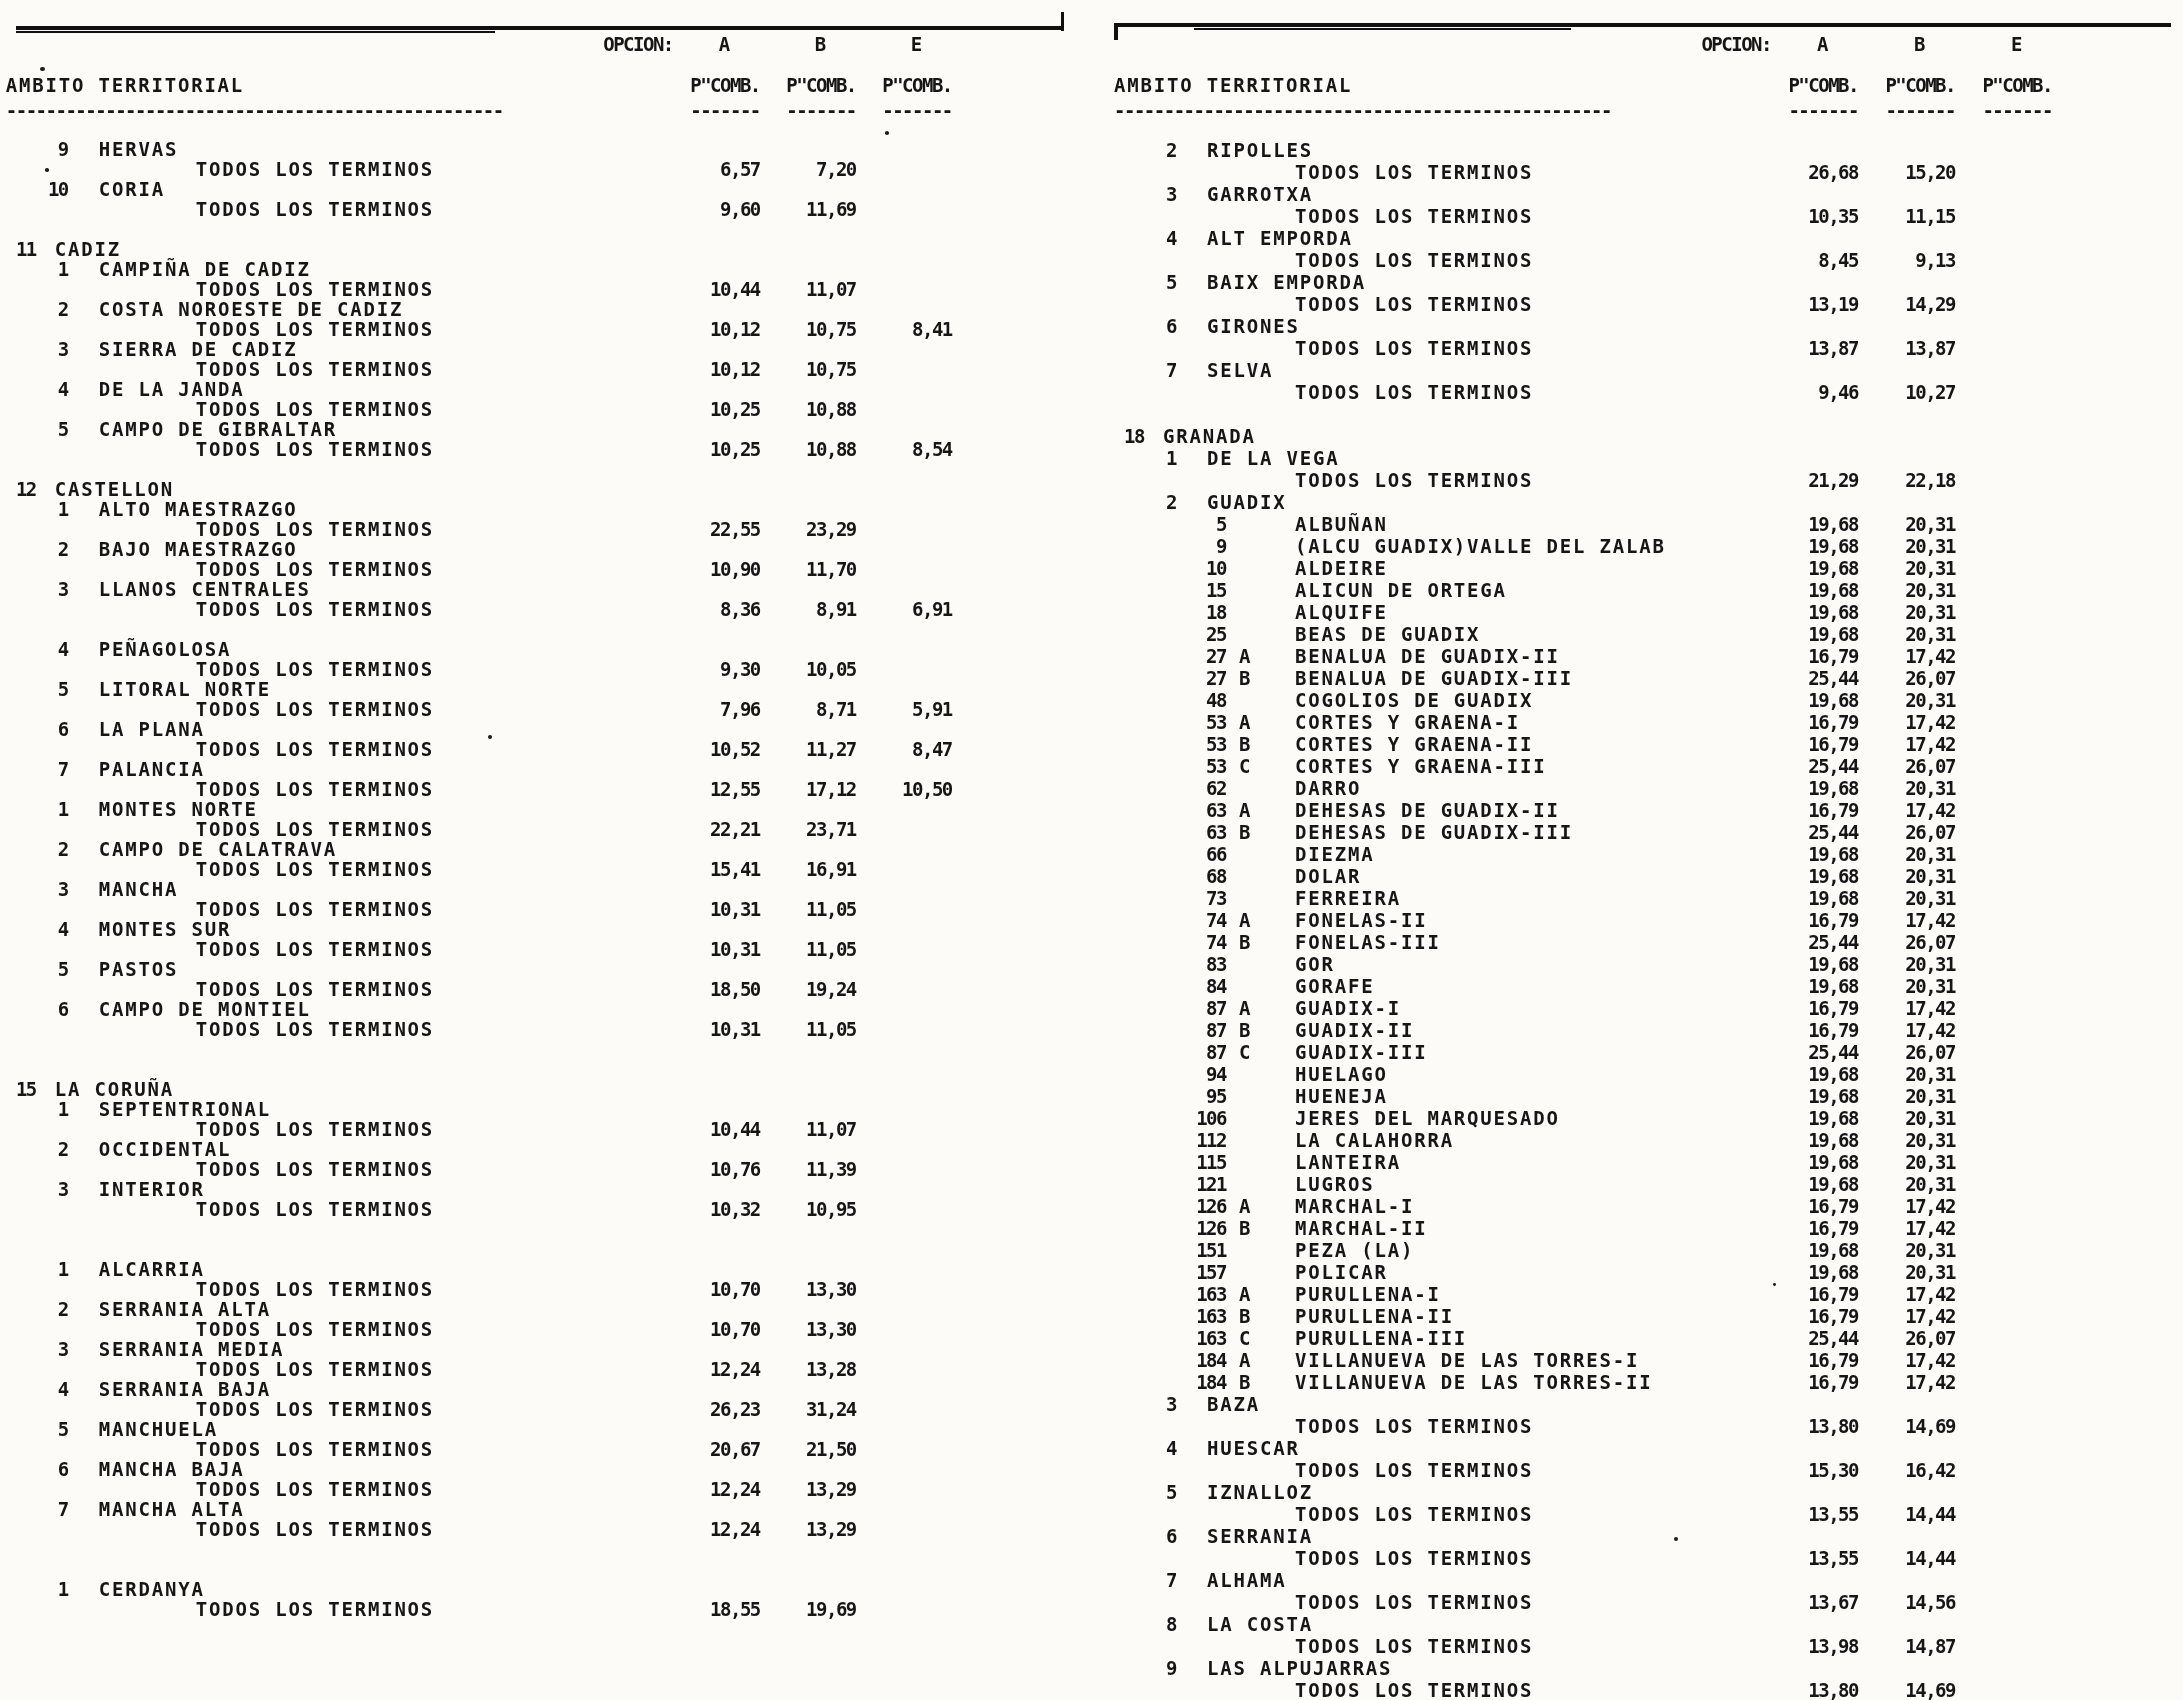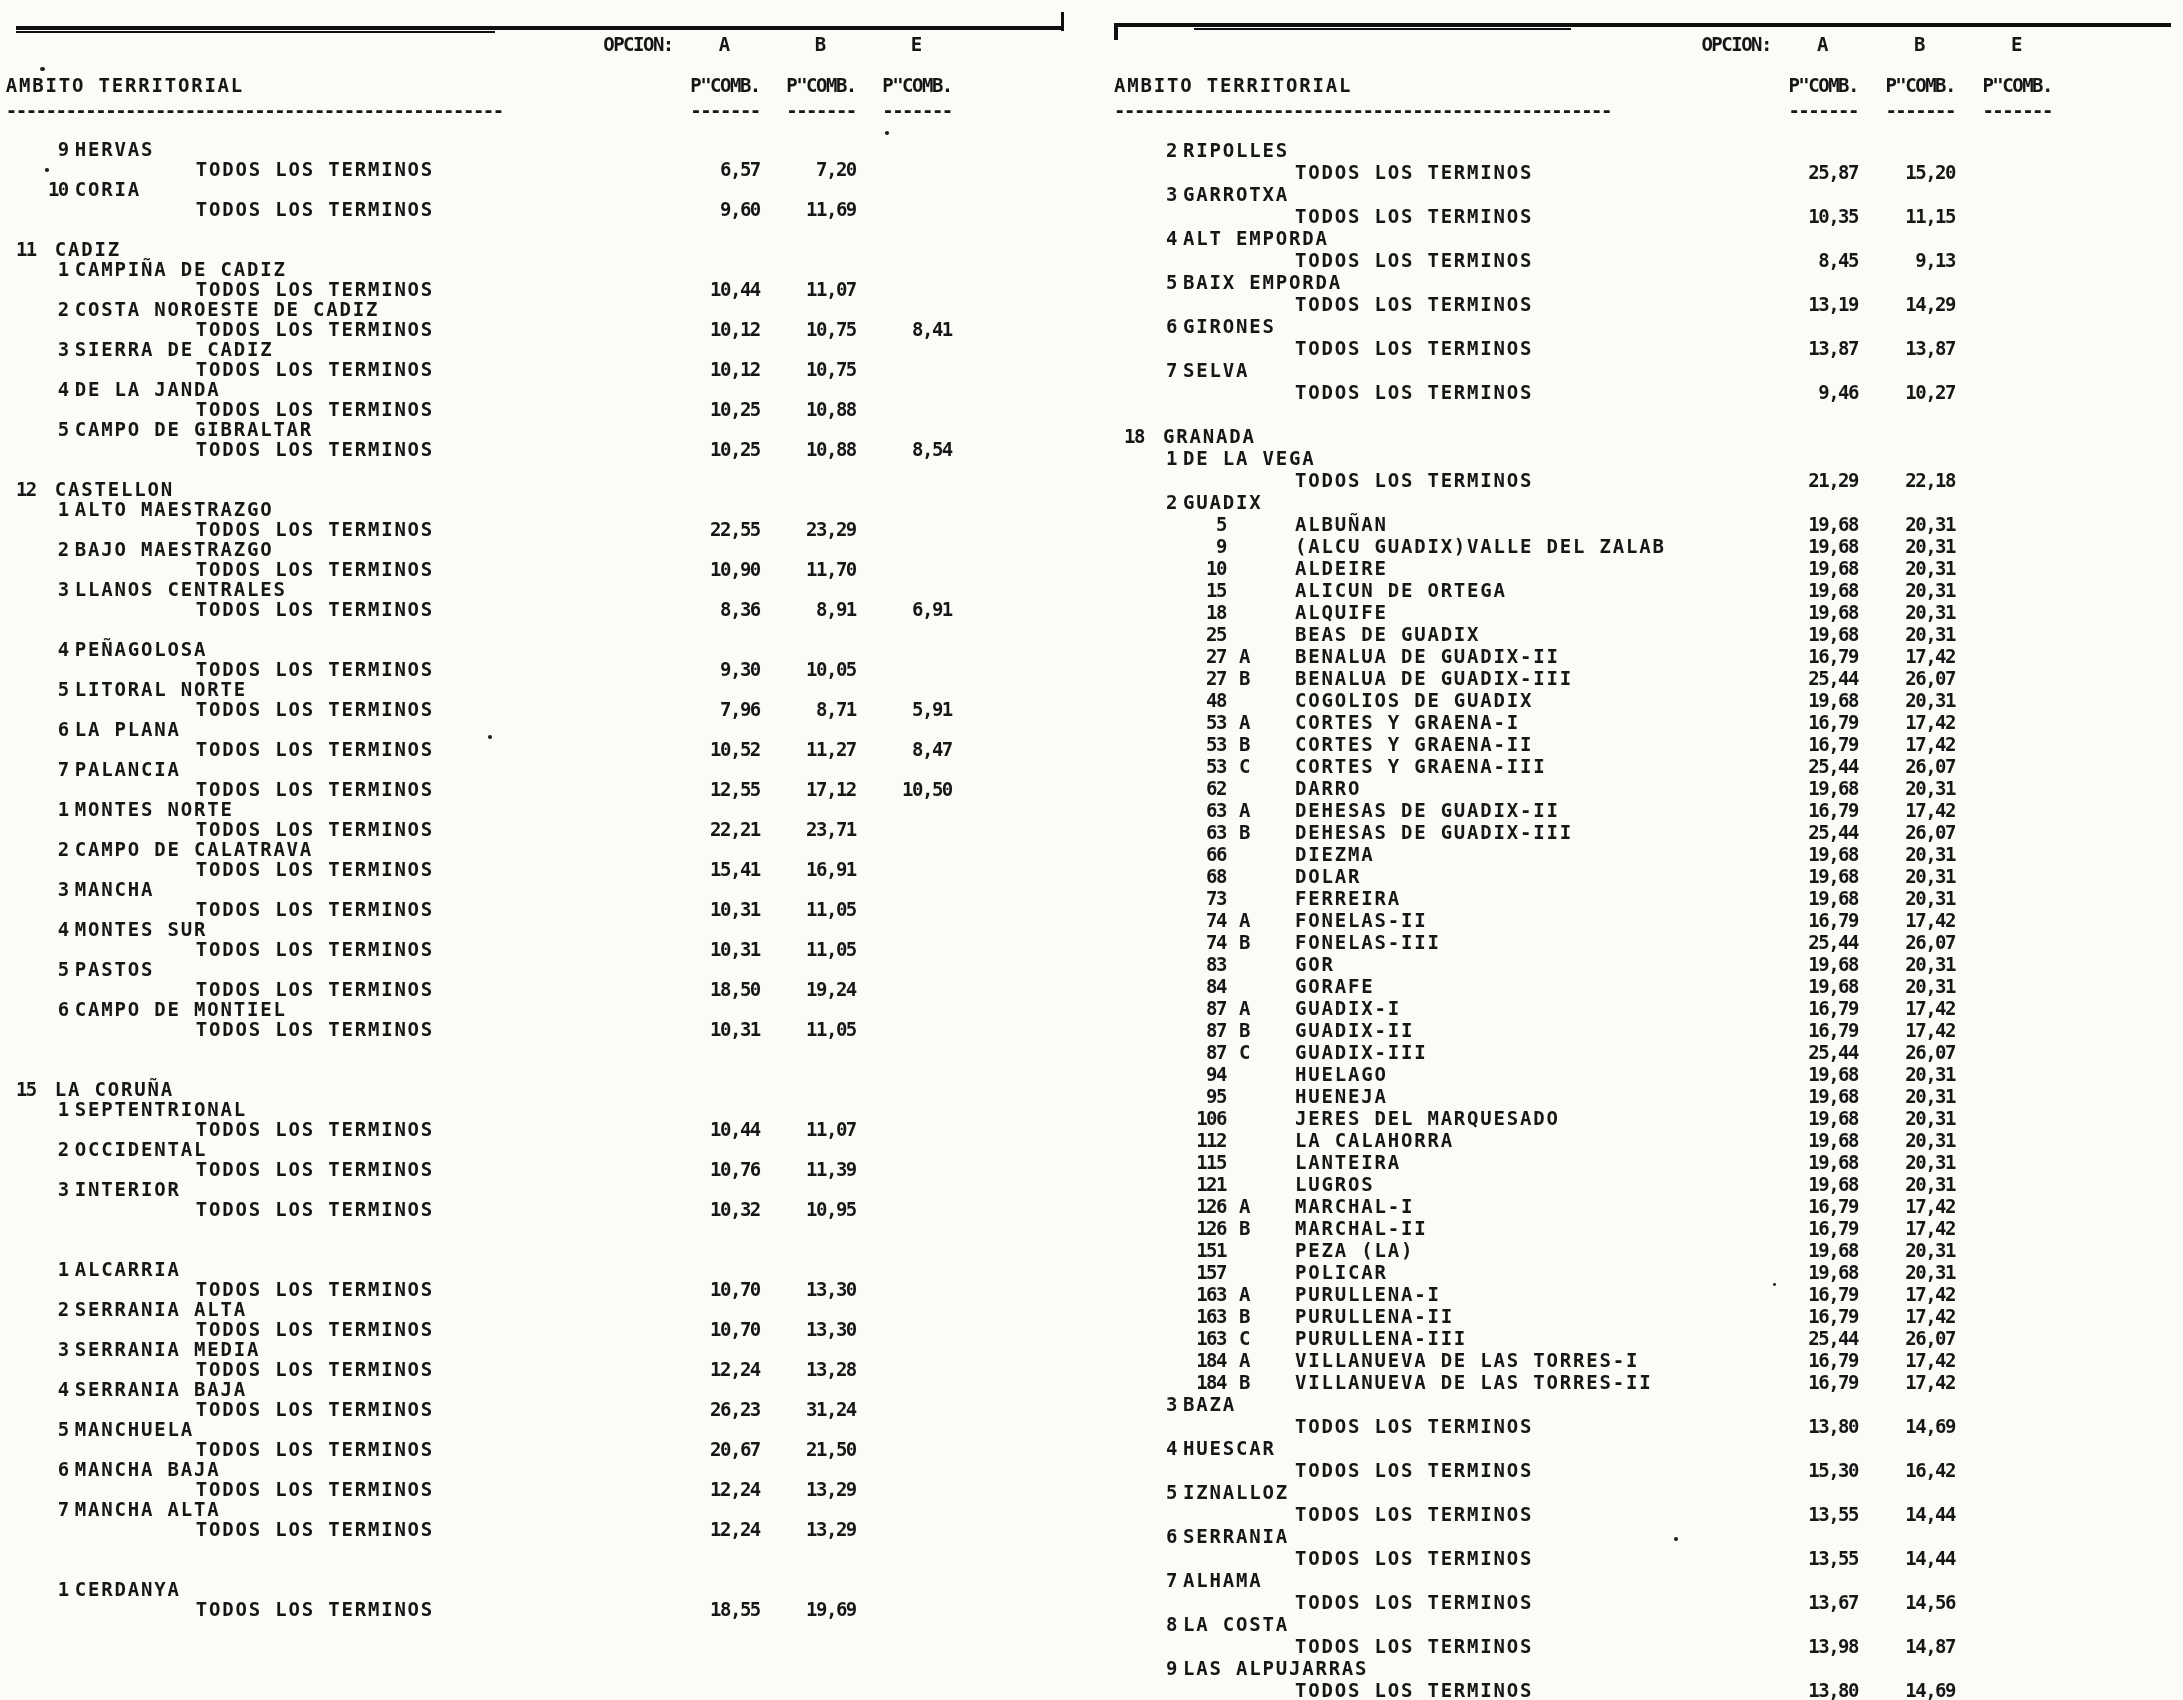--- a/index.html
+++ b/index.html
@@ -35,21 +35,21 @@
   .pcB{left:calc(var(--vB) - 123px);}
   .pcE{left:calc(var(--vE) - 123px);}
 
   .rows{position:absolute;top:139px;left:0;right:0;}
   .row{position:relative;height:var(--lh);line-height:var(--lh);}
   .row > span{position:absolute;top:0;white-space:pre;}
   .num{text-align:right;}
   .prov-num{left:0;width:30px;}
   .prov-name{left:49px;letter-spacing:1.8px;}
   .com-num{left:0;width:62px;}
-  .com-name{left:69px;letter-spacing:1.8px;}
+  .com-name{left:93px;letter-spacing:1.8px;}
   .muni-num{left:0;width:112px;}
   .muni-letter{left:125px;}
   .ind{left:var(--ind);letter-spacing:1.8px;}
   .val{width:116px;text-align:right;}
   .va{left:calc(var(--vA) - 116px);}
   .vb{left:calc(var(--vB) - 116px);}
   .ve{left:calc(var(--vE) - 116px);}
 
   .speck{position:absolute;background:#1c1c1c;border-radius:50%;}
   #sp1{left:40px;top:67px;width:5px;height:4.4px;}
@@ -404,21 +404,21 @@
     <span class="pcd pcB">-------</span>
     <span class="pc pcE">P"COMB.</span>
     <span class="pcd pcE">-------</span>
     <div class="rows">
       <div class="row com">
         <span class="num com-num">2</span>
         <span class="name com-name">RIPOLLES</span>
       </div>
       <div class="row tod">
         <span class="name ind">TODOS LOS TERMINOS</span>
-        <span class="val va">25,87</span>
+        <span class="val va">26,68</span>
         <span class="val vb">15,20</span>
       </div>
       <div class="row com">
         <span class="num com-num">3</span>
         <span class="name com-name">GARROTXA</span>
       </div>
       <div class="row tod">
         <span class="name ind">TODOS LOS TERMINOS</span>
         <span class="val va">10,35</span>
         <span class="val vb">11,15</span>

